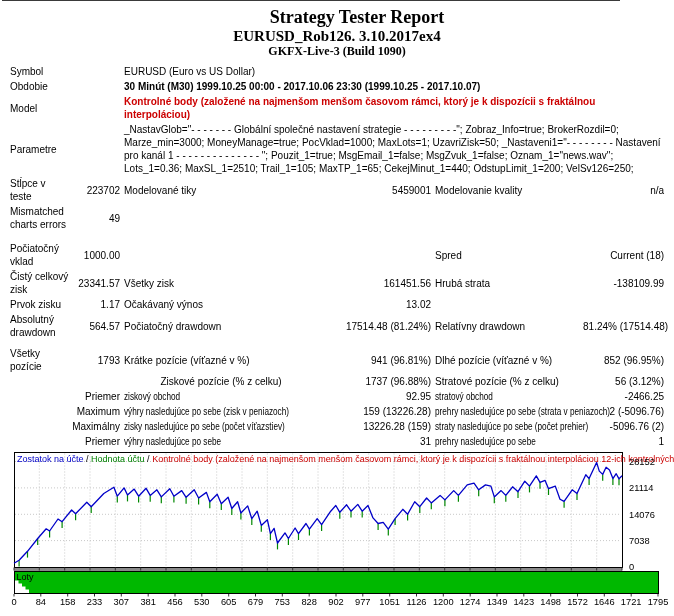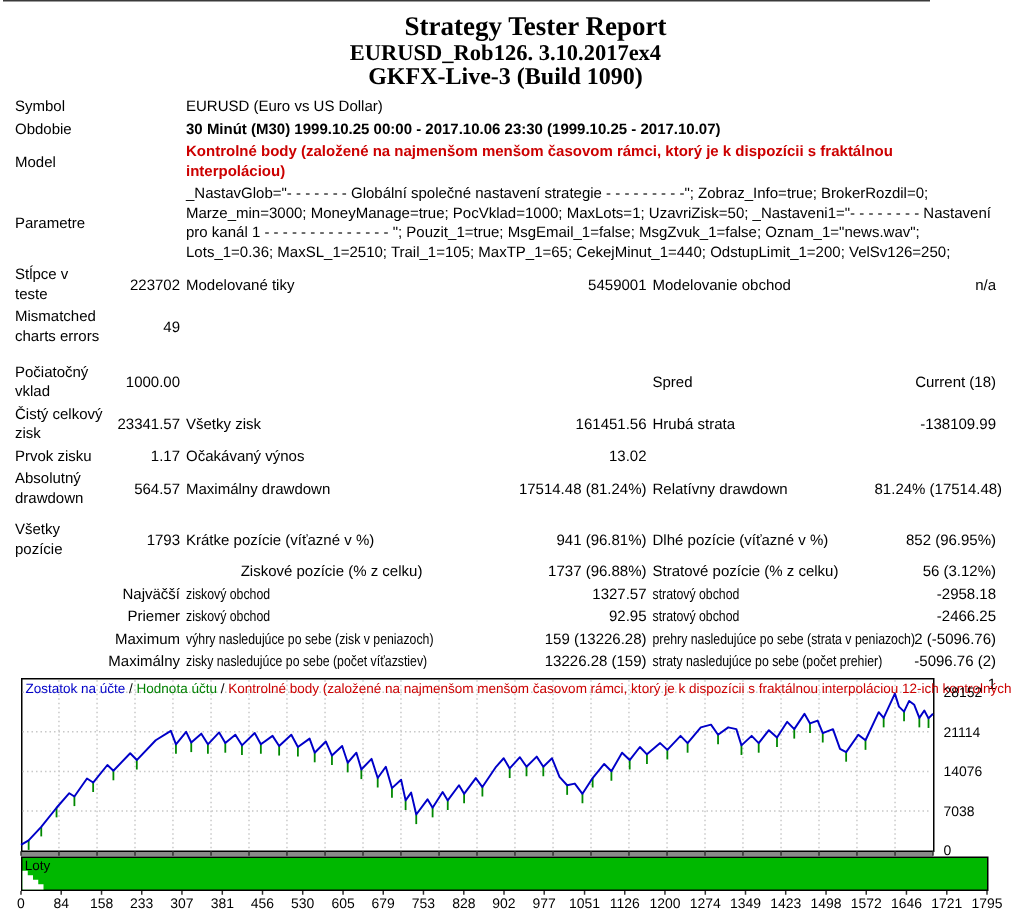--- a/index.html
+++ b/index.html
@@ -2,21 +2,21 @@
 <html><head>
 <meta charset="utf-8">
 <style>
   html,body{margin:0;padding:0;background:#fff;}
   body{width:674px;height:616px;position:relative;overflow:hidden;
        font-family:"Liberation Sans",sans-serif;color:#000;}
   .topline{position:absolute;top:0;left:2px;width:618px;height:1px;background:#3a3a3a;}
   .hdr{text-align:center;font-family:"Liberation Serif",serif;font-weight:bold;padding-top:7px;}
   .title{font-size:18px;line-height:20px;margin-left:40px;}
   .subtitle{font-size:15px;line-height:18px;}
-  .build{font-size:16px;line-height:13px;}
+  .build{font-size:12px;line-height:13px;}
   table.stats{table-layout:fixed;border-collapse:collapse;width:658px;margin:6px 8px 0 8px;
               font-size:10px;line-height:13px;}
   table.stats td{padding:1px 2px;vertical-align:middle;overflow:visible;}
   td.lbl{white-space:normal;}
   td.nw{white-space:nowrap;}
   td.vr{text-align:right;white-space:nowrap;}
   td.ctr{text-align:center;white-space:nowrap;}
   td.fwlbl{text-align:right;padding-right:16px;white-space:nowrap;}
   tr.gap td{padding-top:10px;}
   tr.gap2 td{padding-top:7px;}
@@ -60,21 +60,21 @@
         </tr>
         <tr>
           <td class="lbl" colspan="2">Parametre</td>
           <td class="nw" colspan="4" style="white-space: normal; font-weight: normal;">_NastavGlob="- - - - - - - Globální společné nastavení strategie - - - - - - - - -"; Zobraz_Info=true; BrokerRozdil=0; Marze_min=3000; MoneyManage=true; PocVklad=1000; MaxLots=1; UzavriZisk=50; _Nastaveni1="- - - - - - - - Nastavení pro kanál 1 - - - - - - - - - - - - - - "; Pouzit_1=true; MsgEmail_1=false; MsgZvuk_1=false; Oznam_1="news.wav"; Lots_1=0.36; MaxSL_1=2510; Trail_1=105; MaxTP_1=65; CekejMinut_1=440; OdstupLimit_1=200; VelSv126=250;</td>
         </tr>
         <tr>
           <td class="lbl">Stĺpce v teste</td>
           <td class="vr">223702</td>
           <td class="nw">Modelované tiky</td>
           <td class="vr">5459001</td>
-          <td class="nw">Modelovanie obchod</td>
+          <td class="nw">Modelovanie kvality</td>
           <td class="vr">n/a</td>
         </tr>
         <tr>
           <td class="lbl">Mismatched charts errors</td>
           <td class="vr">49</td>
           <td class="nw"></td>
           <td class="vr"></td>
           <td class="nw"></td>
           <td class="vr"></td>
         </tr>
@@ -98,47 +98,40 @@
           <td class="lbl">Prvok zisku</td>
           <td class="vr">1.17</td>
           <td class="nw">Očakávaný výnos</td>
           <td class="vr">13.02</td>
           <td class="nw"></td>
           <td class="vr"></td>
         </tr>
         <tr>
           <td class="lbl">Absolutný drawdown</td>
           <td class="vr">564.57</td>
-          <td class="nw">Maximálny drawdown</td>
+          <td class="nw">Počiatočný drawdown</td>
           <td class="vr">17514.48 (81.24%)</td>
           <td class="nw">Relatívny drawdown</td>
           <td class="vr">81.24% (17514.48)</td>
         </tr>
         <tr class="gap2">
           <td class="lbl">Všetky pozície</td>
           <td class="vr">1793</td>
           <td class="nw">Krátke pozície (víťazné v %)</td>
           <td class="vr">941 (96.81%)</td>
           <td class="nw">Dlhé pozície (víťazné v %)</td>
           <td class="vr">852 (96.95%)</td>
         </tr>
         <tr>
           <td class="lbl"></td>
           <td class="vr"></td>
           <td class="ctr">Ziskové pozície (% z celku)</td>
           <td class="vr">1737 (96.88%)</td>
           <td class="nw">Stratové pozície (% z celku)</td>
           <td class="vr">56 (3.12%)</td>
-        </tr>
-        <tr>
-          <td class="fwlbl" colspan="2">Najväčší</td>
-          <td class="nw"><span class="sq">ziskový obchod</span></td>
-          <td class="vr">1327.57</td>
-          <td class="nw"><span class="sq">stratový obchod</span></td>
-          <td class="vr">-2958.18</td>
         </tr>
         <tr>
           <td class="fwlbl" colspan="2">Priemer</td>
           <td class="nw"><span class="sq">ziskový obchod</span></td>
           <td class="vr">92.95</td>
           <td class="nw"><span class="sq">stratový obchod</span></td>
           <td class="vr">-2466.25</td>
         </tr>
         <tr>
           <td class="fwlbl" colspan="2">Maximum</td>

